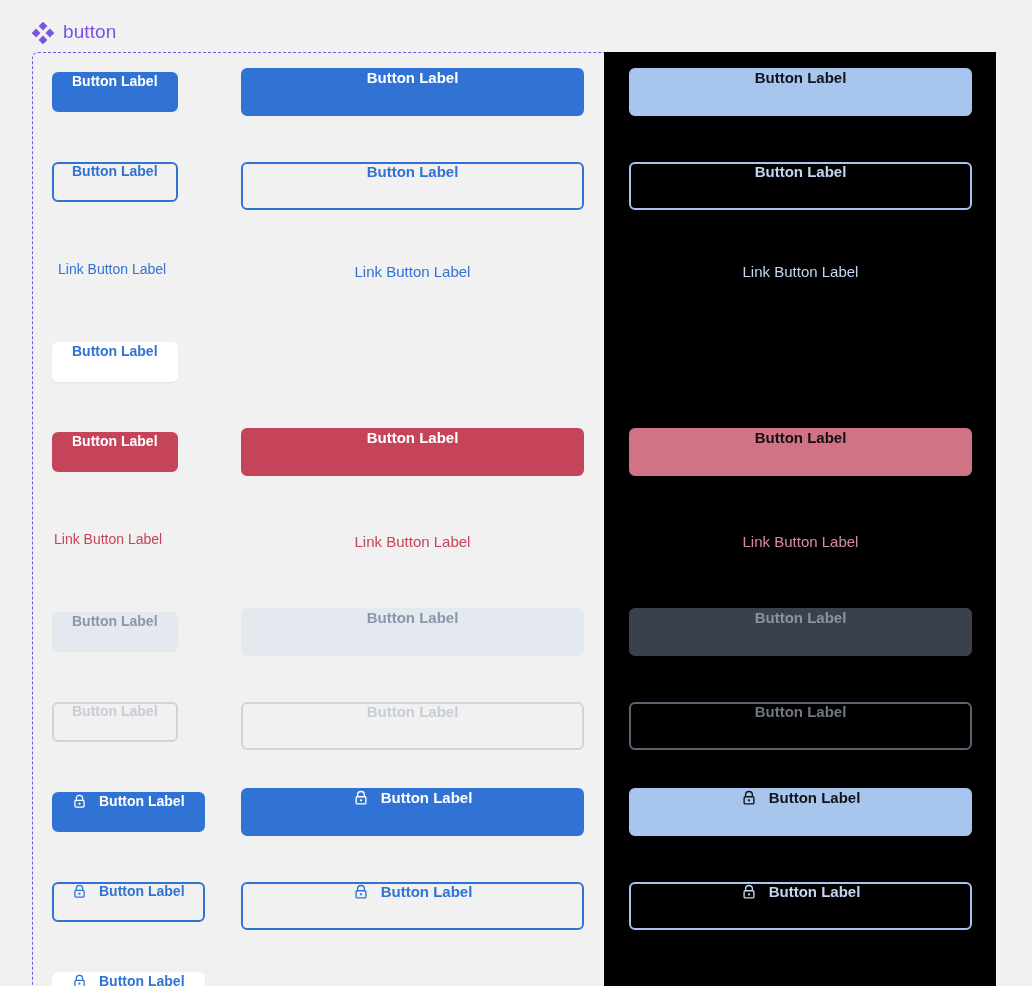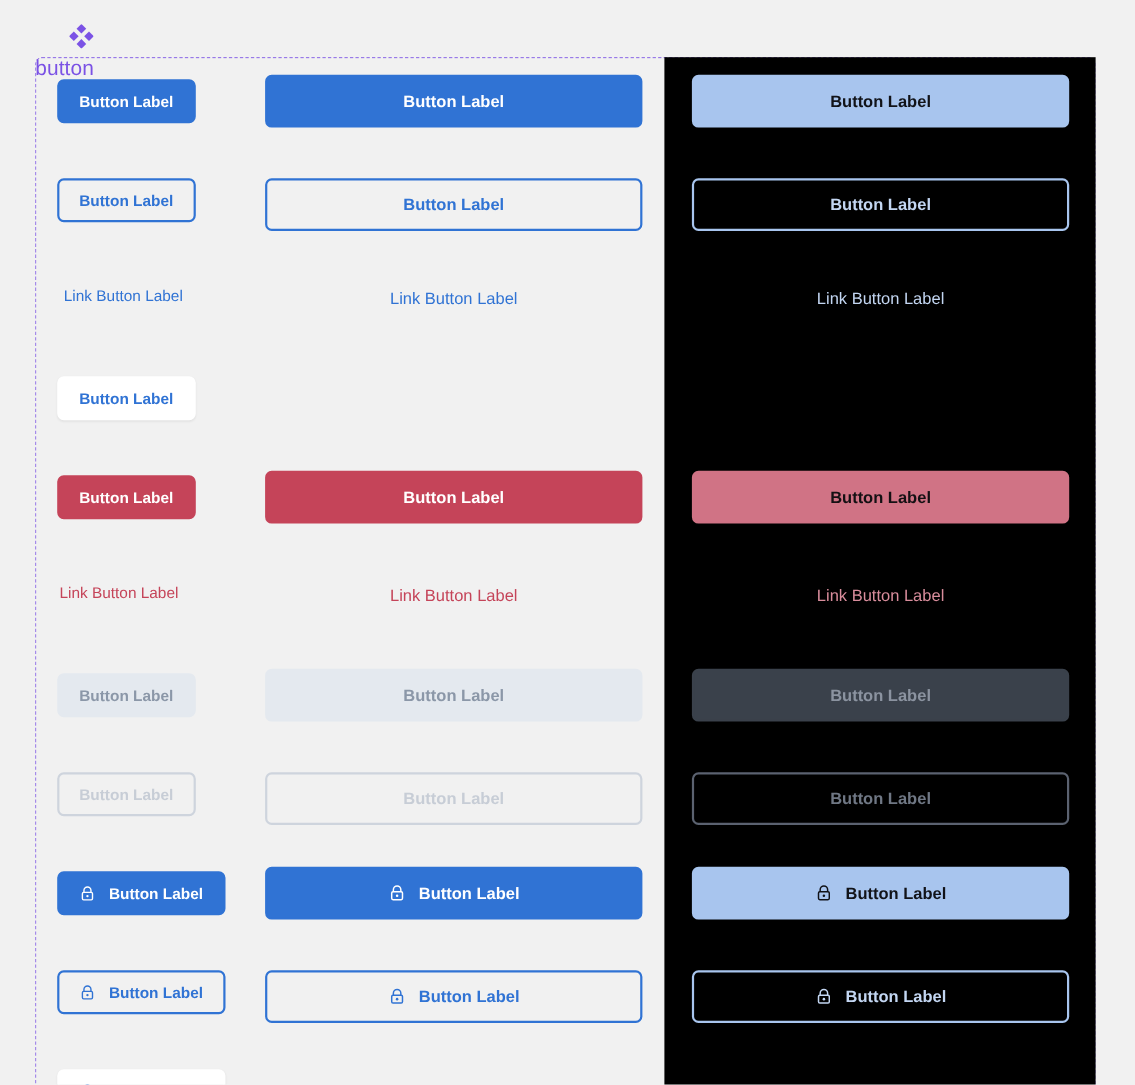--- a/index.html
+++ b/index.html
@@ -7,21 +7,21 @@
     width: 1032px; height: 986px;
     background: #f1f1f1;
     font-family: "Liberation Sans", sans-serif;
     overflow: hidden;
   }
   #root { position: relative; width: 1032px; height: 986px; }
 
   
   .frame-header {
     position: absolute; left: 32px; top: 22px;
-    display: flex; align-items: flex-end; gap: 9px; flex-direction: column;
+    display: flex; align-items: flex-start; gap: 9px;
   }
   .component-icon { width: 22px; height: 22px; display: block; }
   .frame-title {
     color: #7b52e5;
     font-size: 19px;
     font-weight: 400;
     letter-spacing: .1px;
     line-height: 1;
   }
 
@@ -45,21 +45,21 @@
 
   
   .col { position: absolute; top: 52px; }
   .col-a { left: 52px;  width: 180px; }
   .col-b { left: 241px; width: 343px; }
   .col-c { left: 629px; width: 343px; }
 
   
   .btn {
     display: inline-flex;
-    align-items: center;
+    align-items: flex-start;
     justify-content: center;
     gap: 12px;
     font-family: "Liberation Sans", sans-serif;
     font-size: 14px;
     font-weight: 700;
     border-radius: 6px;
     border: 2px solid transparent;
     padding: 0 18px;
     height: 40px;
     white-space: nowrap;

